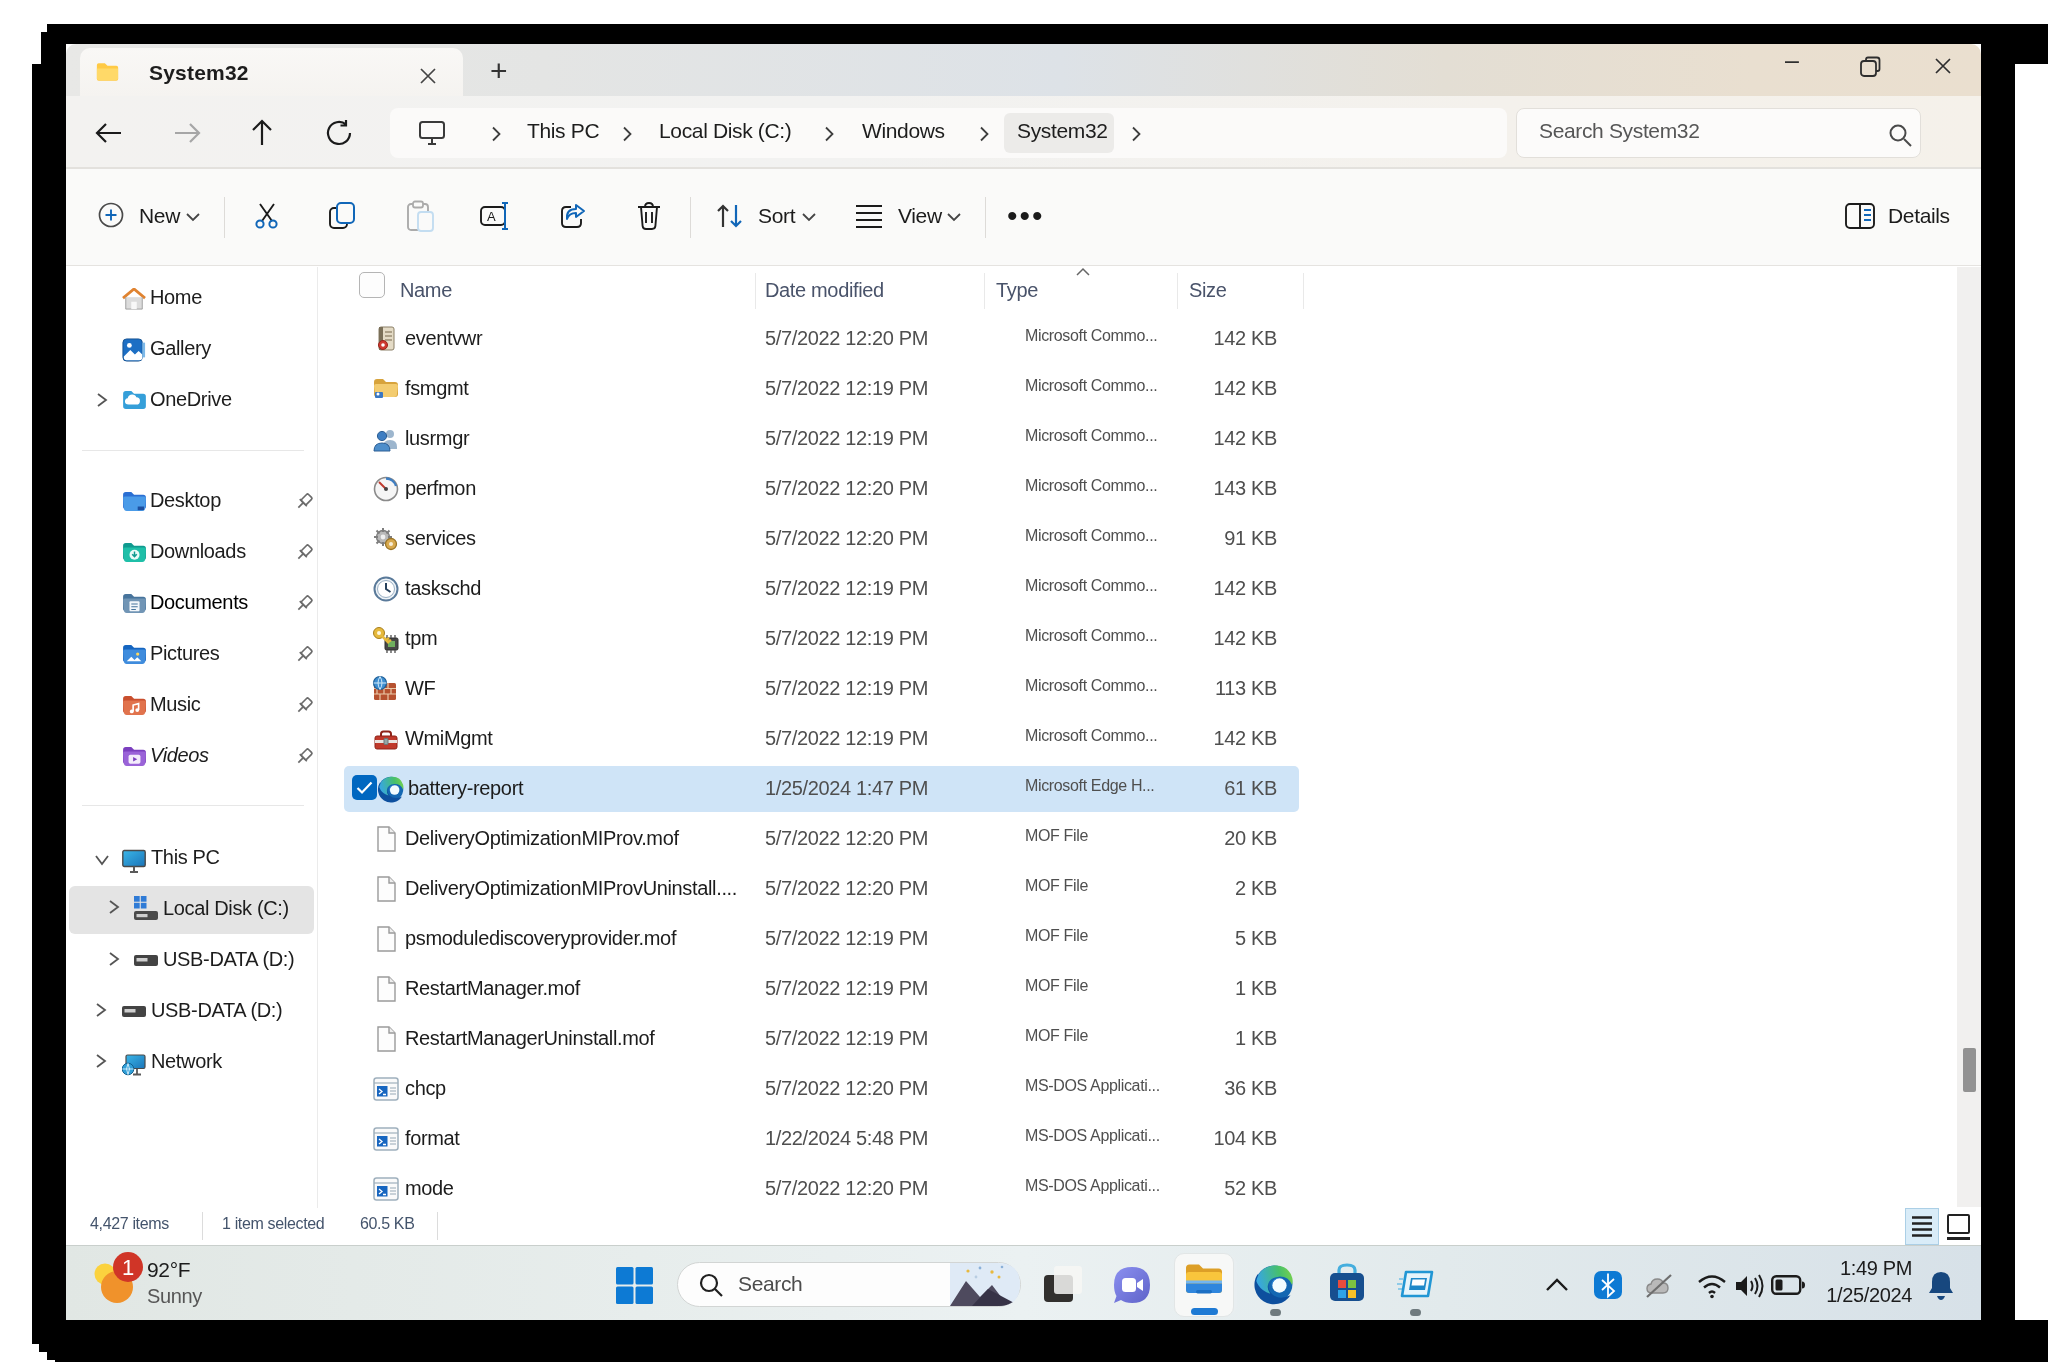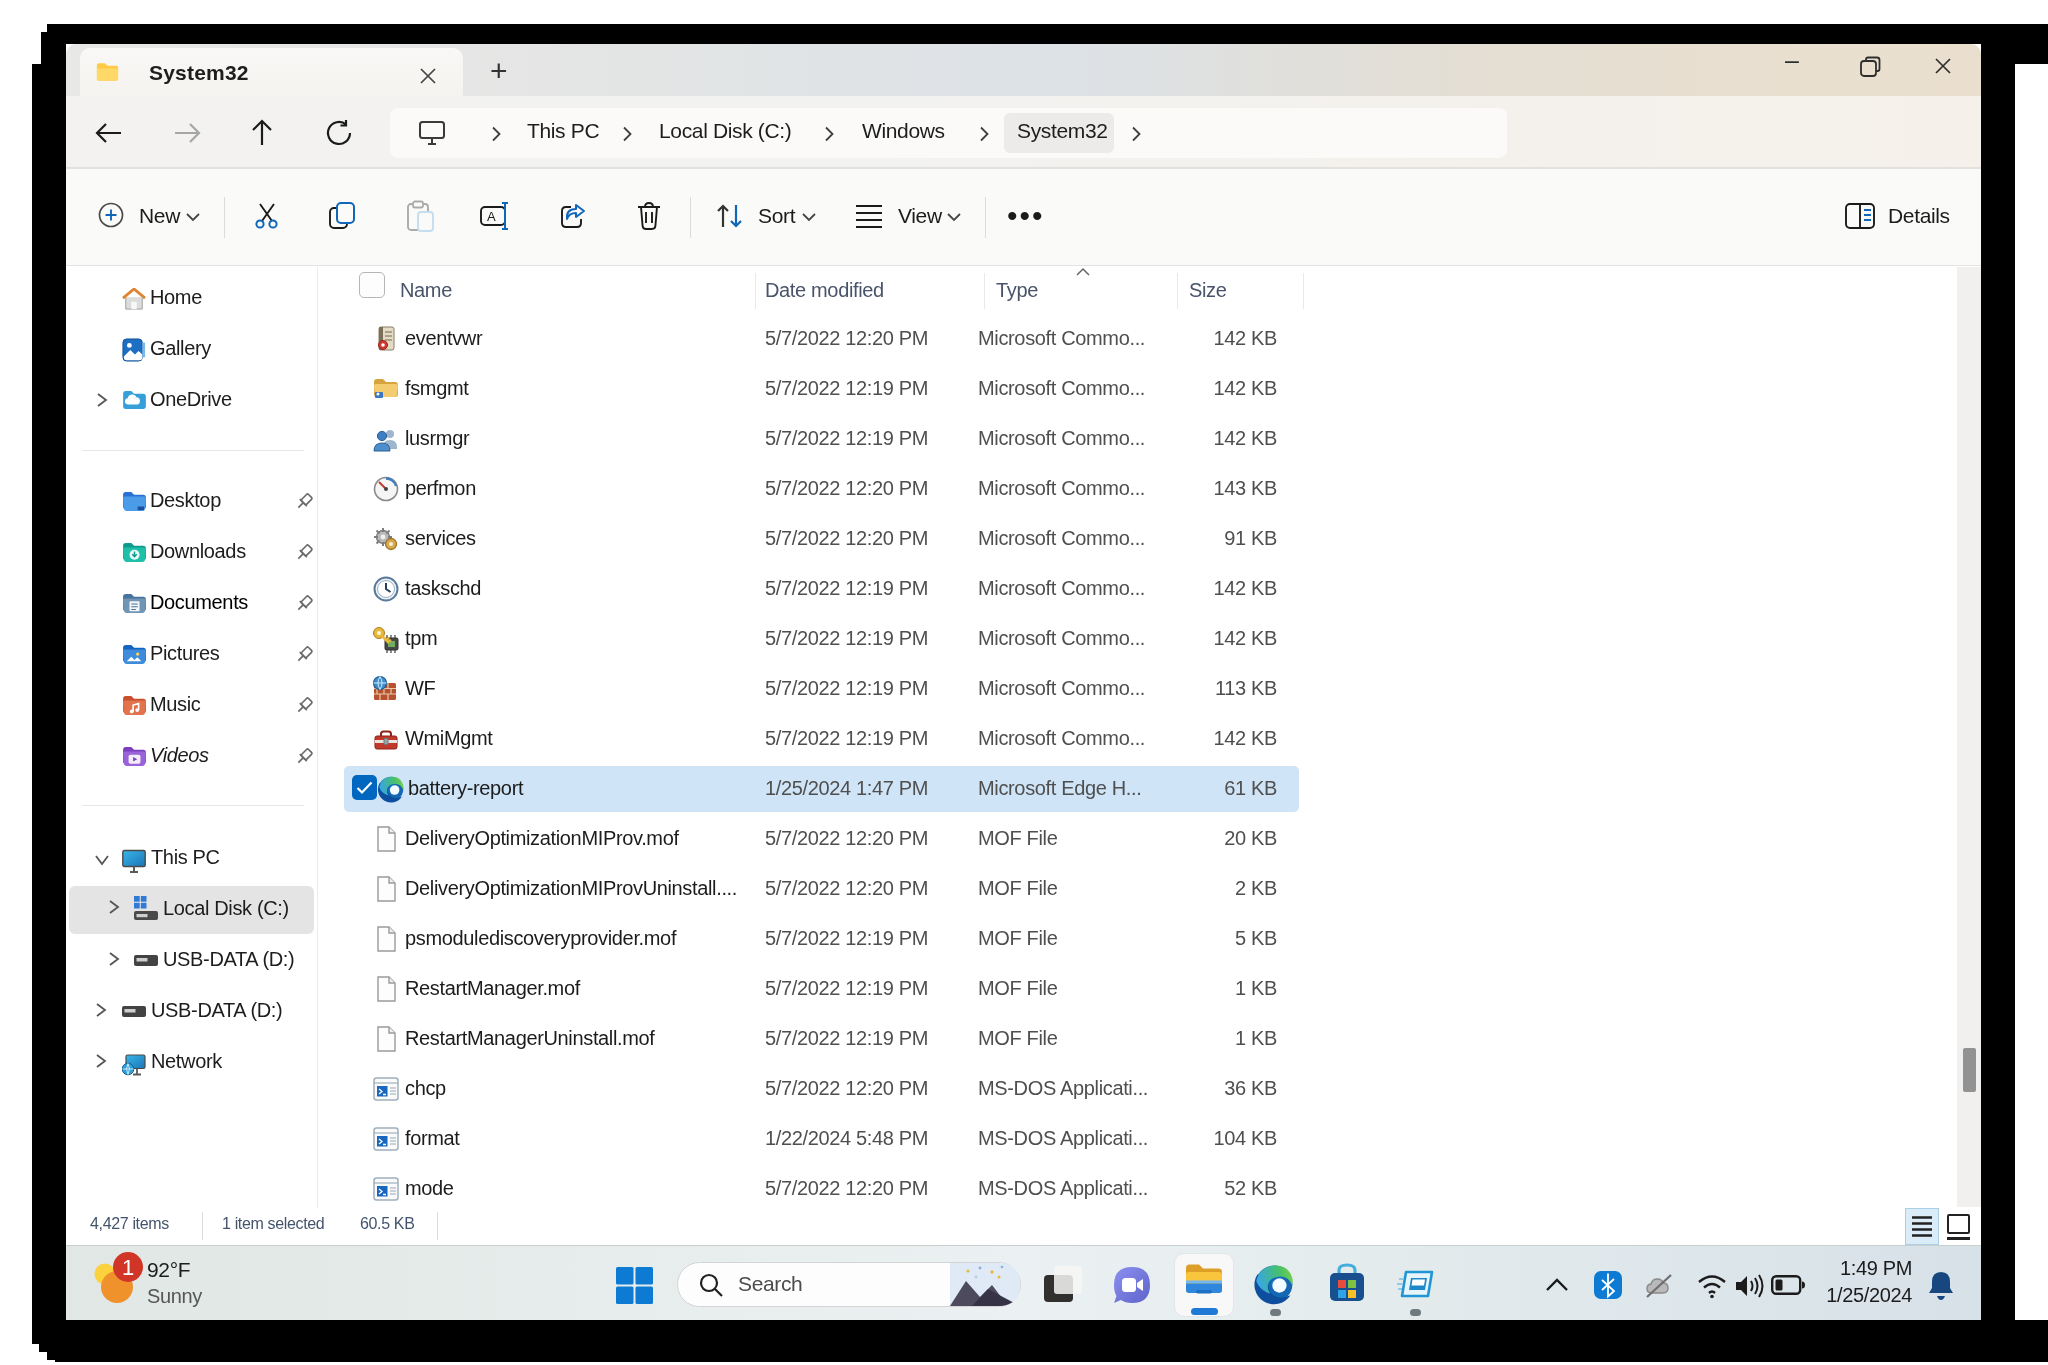--- a/index.html
+++ b/index.html
@@ -34,21 +34,21 @@
 #sidebar { position:absolute; left:0; top:0; width:252px; height:942px; border-right:1px solid #ebebeb;}
 .stext { white-space:nowrap; }
 .ssep { position:absolute; left:16px; width:222px; height:1px; background:#e7e7e7; }
 
 #flist { position:absolute; left:253px; top:0; width:1729px; height:942px; }
 .hdrtext { position:absolute; top:12px; font-size:20px; color:#49536a; }
 .colsep { position:absolute; top:6px; width:1px; height:36px; background:#e9e9e9; }
 .frow { position:absolute; left:0px; width:1290px; height:50px; }
 .fname { position:absolute; left:86px; top:13px; font-size:20px; color:#1c1c1c; white-space:nowrap;}
 .fdate { position:absolute; left:446px; top:13px; font-size:20px; color:#4f4f4f; white-space:nowrap;}
-.ftype { position:absolute; left:659px; top:13px; font-size:20px; color:#4f4f4f; white-space:nowrap;}
+.ftype { position:absolute; left:706px; top:13px; font-size:16px; color:#4f4f4f; white-space:nowrap;}
 .fsize { position:absolute; left:758px; top:13px; width:200px; text-align:right; font-size:20px; color:#4f4f4f; white-space:nowrap;}
 .ficonbox { position:absolute; left:53px; top:11px; width:28px; height:28px; }
 
 #statusbar { position:absolute; left:0; top:1164px; width:100%; height:37px; background:#fff; }
 .stattext { font-size:16px; color:#44546c; position:absolute; top:7px; }
 .statsep { position:absolute; top:4px; width:1px; height:28px; background:#dcdcdc; }
 
 #taskbar { position:absolute; left:0; top:1201px; width:100%; height:75px;
   background:linear-gradient(90deg,#e1e7e4 0%,#e7edec 30%,#ebf1f2 50%,#e2eaec 72%,#d7e1e8 100%); border-top:1px solid #c9cfcc; }
 #clock { position:absolute; right:69px; top:9px; text-align:right; font-size:20px; color:#1c1c1c; line-height:27px;}
@@ -119,20 +119,27 @@
             <path d="M3 2.5 L9.5 9 L3 15.5" fill="none" stroke="#3f3f3f" stroke-width="1.8"></path>
           </svg>
         <div class="crumbtext" style="left:472px;">Windows</div>
         <svg class="abs" style="left:588px; top:17px;" width="12" height="18" viewBox="0 0 12 18">
             <path d="M3 2.5 L9.5 9 L3 15.5" fill="none" stroke="#3f3f3f" stroke-width="1.8"></path>
           </svg>
         <div style="position:absolute; left:614px; top:5px; width:110px; height:40px; background:#ecebe9; border-radius:6px;"></div>
         <div class="crumbtext" style="left:627px;">System32</div>
         <svg class="abs" style="left:740px; top:17px;" width="12" height="18" viewBox="0 0 12 18">
             <path d="M3 2.5 L9.5 9 L3 15.5" fill="none" stroke="#3f3f3f" stroke-width="1.8"></path>
+          </svg>
+      </div>
+      <div id="searchbox">
+        <div style="position:absolute; left:22px; top:10px; font-size:21px; color:#565656;">Search System32</div>
+        <svg class="abs" style="left:370px; top:13px;" width="26" height="26" viewBox="0 0 26 26">
+            <circle cx="11" cy="11" r="7.5" fill="none" stroke="#4a4a4a" stroke-width="2"></circle>
+            <path d="M17 17 L24 24" stroke="#4a4a4a" stroke-width="2"></path>
           </svg>
       </div>
     </div>
 
     <div id="toolbar">
 
       <svg class="abs" style="left:30px; top:31px;" width="30" height="30" viewBox="0 0 30 30">
           <circle cx="15" cy="15" r="11.5" fill="none" stroke="#4a4a4a" stroke-width="1.7"></circle>
           <path d="M15 9.5 v11 M9.5 15 h11" stroke="#1066b8" stroke-width="1.9"></path>
         </svg>

